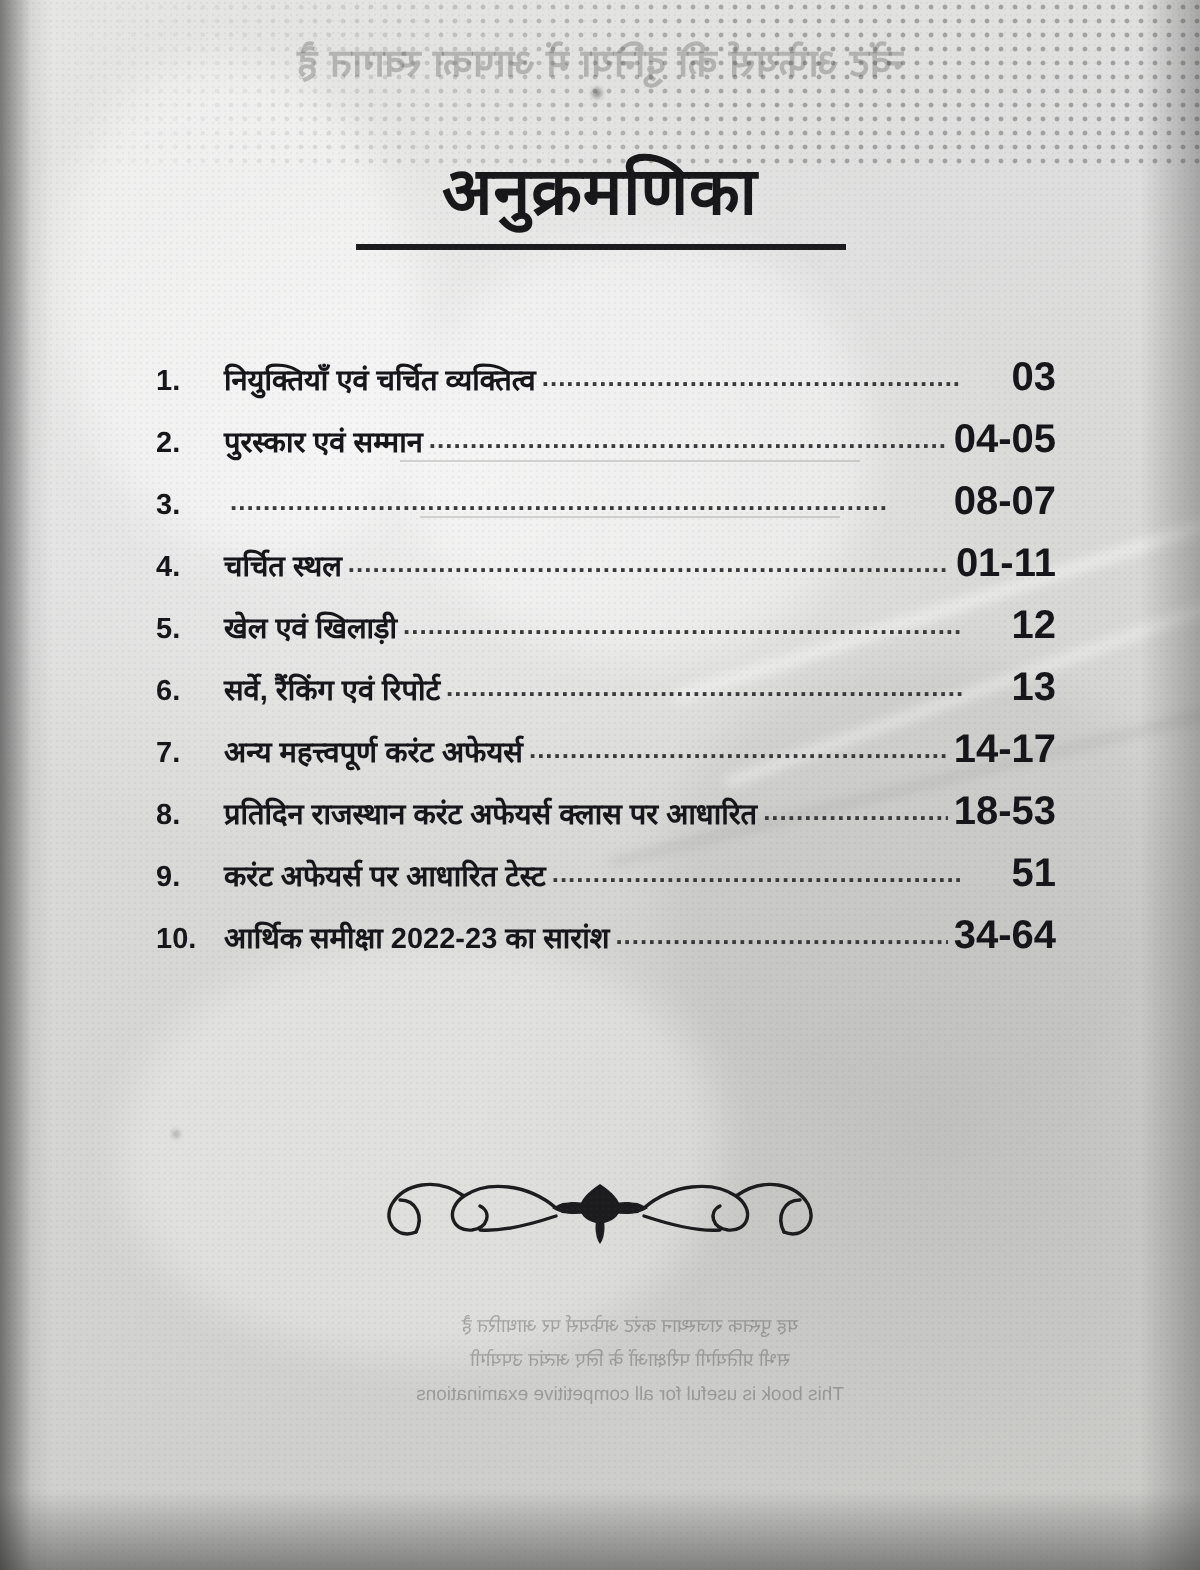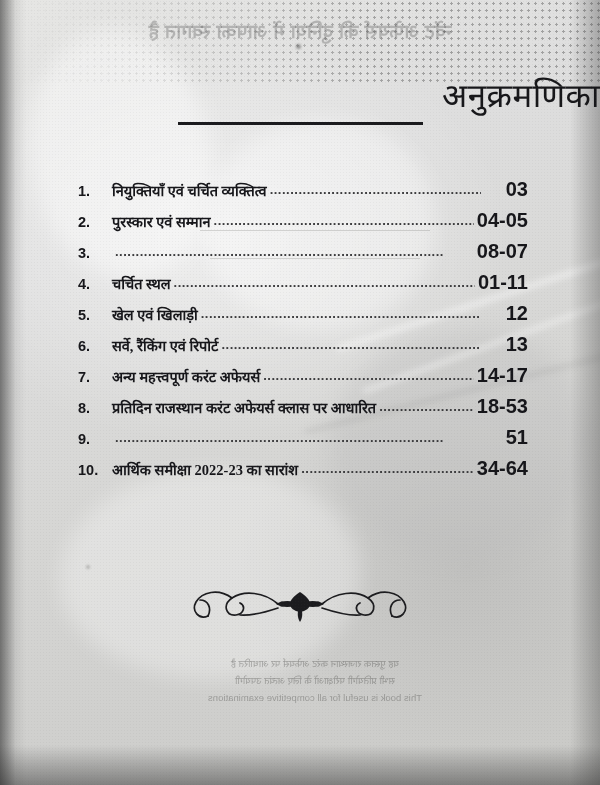--- a/index.html
+++ b/index.html
@@ -119,24 +119,24 @@
   .content {
     position: relative;
     z-index: 5;
   }
 
   .title {
     position: absolute;
     top: 72px;
     left: 0;
     width: 600px;
-    text-align: right;
+    text-align: center;
     font-family: "Liberation Sans", sans-serif;
     font-size: 33px;
-    font-weight: normal;
+    font-weight: bold;
     color: #17171a;
     letter-spacing: 0.5px;
   }
   .title-rule {
     position: absolute;
     top: 122px;
     left: 178px;
     width: 245px;
     height: 3px;
     background: #1b1b1e;
@@ -160,21 +160,20 @@
   }
   .toc-num {
     width: 34px;
     flex: 0 0 34px;
     text-align: left;
     font-size: 14.5px;
   }
   .toc-label {
     flex: 0 0 auto;
     font-size: 14.5px;
-    font-family: Liberation Serif, serif;
   }
   .toc-dots {
     flex: 1 1 auto;
     overflow: hidden;
     margin: 0 3px 0 3px;
     color: #3a3a3c;
     font-size: 13px;
     letter-spacing: 0.5px;
     transform: translateY(-2px);
   }
@@ -306,20 +305,21 @@
 
       <div class="toc-row">
         <span class="toc-num">8.</span>
         <span class="toc-label">प्रतिदिन राजस्थान करंट अफेयर्स क्लास पर आधारित</span>
         <span class="toc-dots">................................................................................</span>
         <span class="toc-page">18-53</span>
       </div>
 
       <div class="toc-row">
         <span class="toc-num">9.</span>
+        <span class="toc-label">करंट अफेयर्स पर आधारित टेस्ट</span>
         <span class="toc-dots">................................................................................</span>
         <span class="toc-page">51</span>
       </div>
 
       <div class="toc-row">
         <span class="toc-num">10.</span>
         <span class="toc-label">आर्थिक समीक्षा 2022-23 का सारांश</span>
         <span class="toc-dots">................................................................................</span>
         <span class="toc-page">34-64</span>
       </div>

